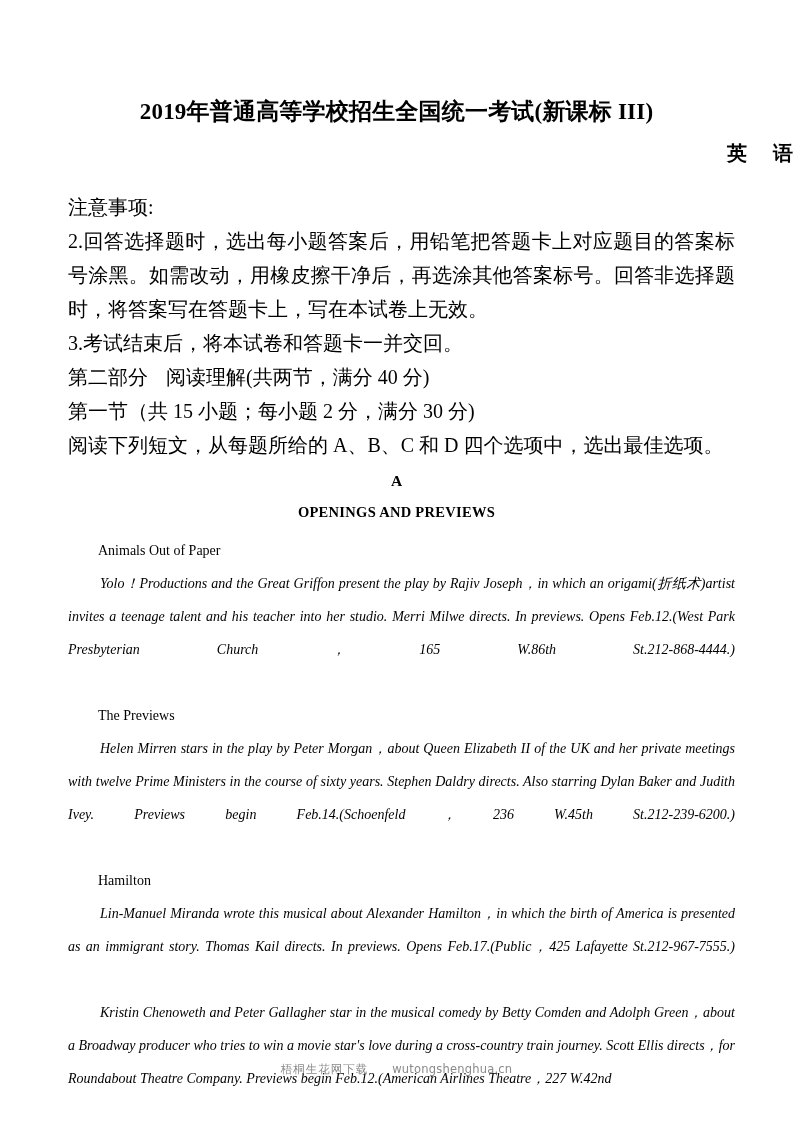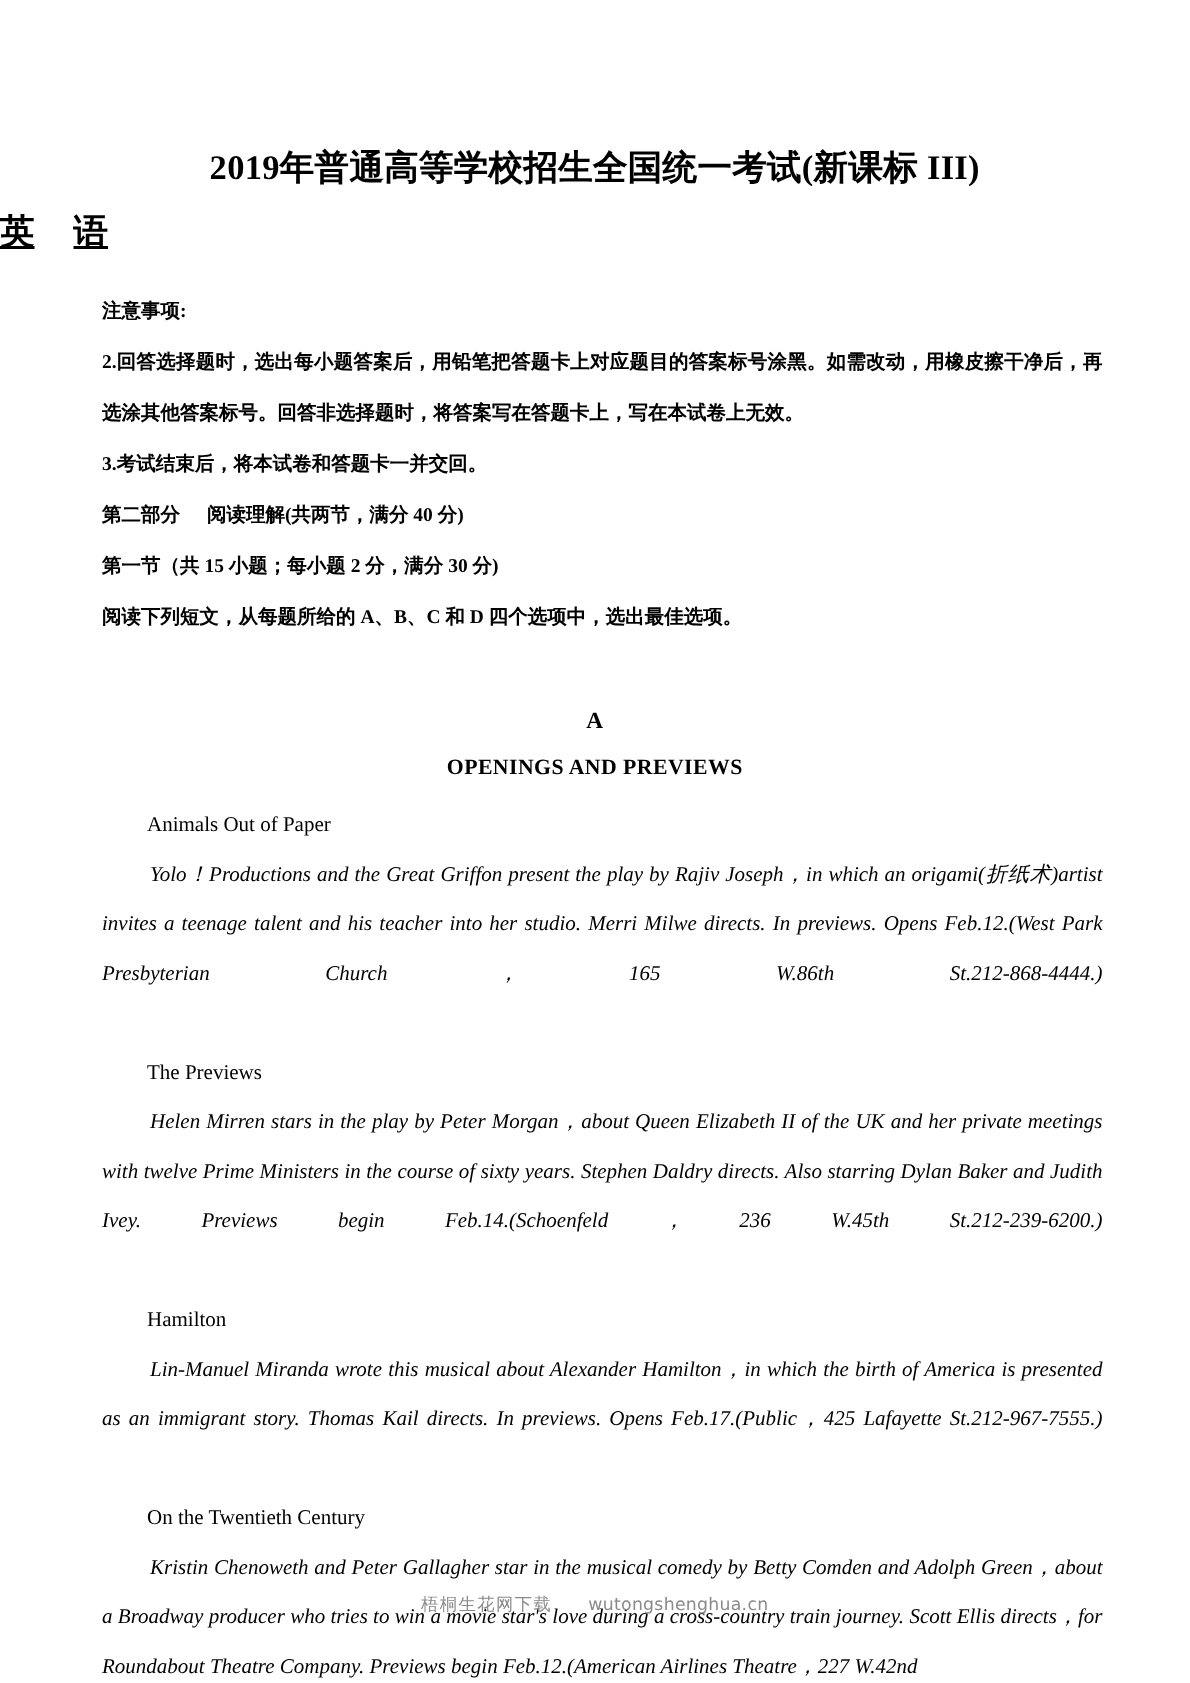--- a/index.html
+++ b/index.html
@@ -28,45 +28,44 @@
   .doc-title {
     text-align: center;
     font-size: 23px;
     font-weight: bold;
     letter-spacing: 0.2px;
     margin: 0;
     padding-top: 98px;
     line-height: 1.25;
   }
   .doc-subtitle {
-    text-align: left;
-    font-size: 23px;
+    text-align: right;
+    font-size: 20px;
     font-weight: bold;
     margin: 0;
     padding-top: 14px;
     line-height: 1.25;
-    text-decoration: underline;
   }
   .doc-subtitle .gap {
     display: inline-block;
     width: 26px;
   }
 
   
   .notice {
     margin: 0;
     padding: 0;
     position: absolute;
     left: 68px;
     right: 58px;
     top: 190px;
   }
   .cn-line {
-    font-size: 13px;
-    font-weight: bold;
+    font-size: 20px;
+    font-weight: normal;
     line-height: 34px;
     text-align: justify;
     text-justify: inter-ideograph;
     margin: 0;
     white-space: normal;
   }
   .cn-line.nowrap {
     white-space: nowrap;
   }
   .cn-line .sp-wide {
@@ -186,21 +185,20 @@
       <p class="entry-title">The Previews</p>
       <p class="entry-body">Helen Mirren stars in the play by Peter Morgan，about Queen Elizabeth II of the UK and her private meetings with twelve Prime Ministers in the course of sixty years. Stephen Daldry directs. Also starring Dylan Baker and Judith Ivey. Previews begin Feb.14.(Schoenfeld，236 W.45th St.212-239-6200.)</p>
     </div>
 
     <div class="entry">
       <p class="entry-title">Hamilton</p>
       <p class="entry-body">Lin-Manuel Miranda wrote this musical about Alexander Hamilton，in which the birth of America is presented as an immigrant story. Thomas Kail directs. In previews. Opens Feb.17.(Public，425 Lafayette St.212-967-7555.)</p>
     </div>
 
     <div class="entry">
-      <p class="entry-title">On the Twentieth Century</p>
       <p class="entry-body last">Kristin Chenoweth and Peter Gallagher star in the musical comedy by Betty Comden and Adolph Green，about a Broadway producer who tries to win a movie star's love during a cross-country train journey. Scott Ellis directs，for Roundabout Theatre Company. Previews begin Feb.12.(American Airlines Theatre，227 W.42nd</p>
     </div>
 
   </div>
 
   <div class="footer-watermark">
     <span class="wm-cn">梧桐生花网下载</span><span class="wm-gap"></span><span class="wm-url">wutongshenghua.cn</span>
   </div>
 
 </div>

